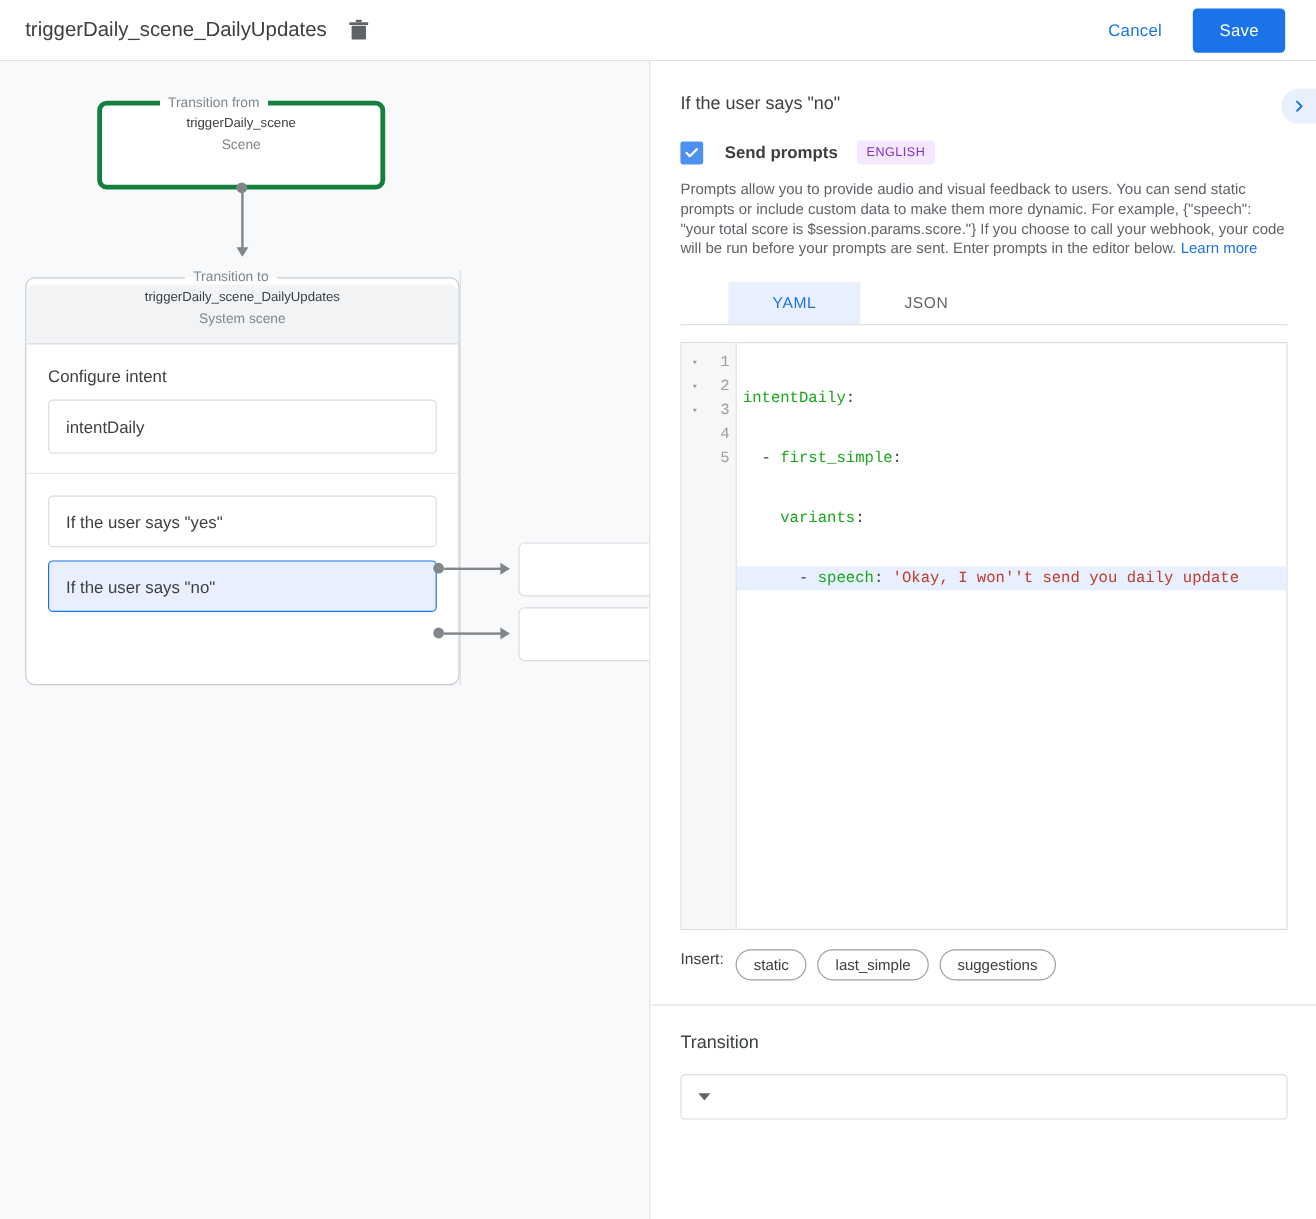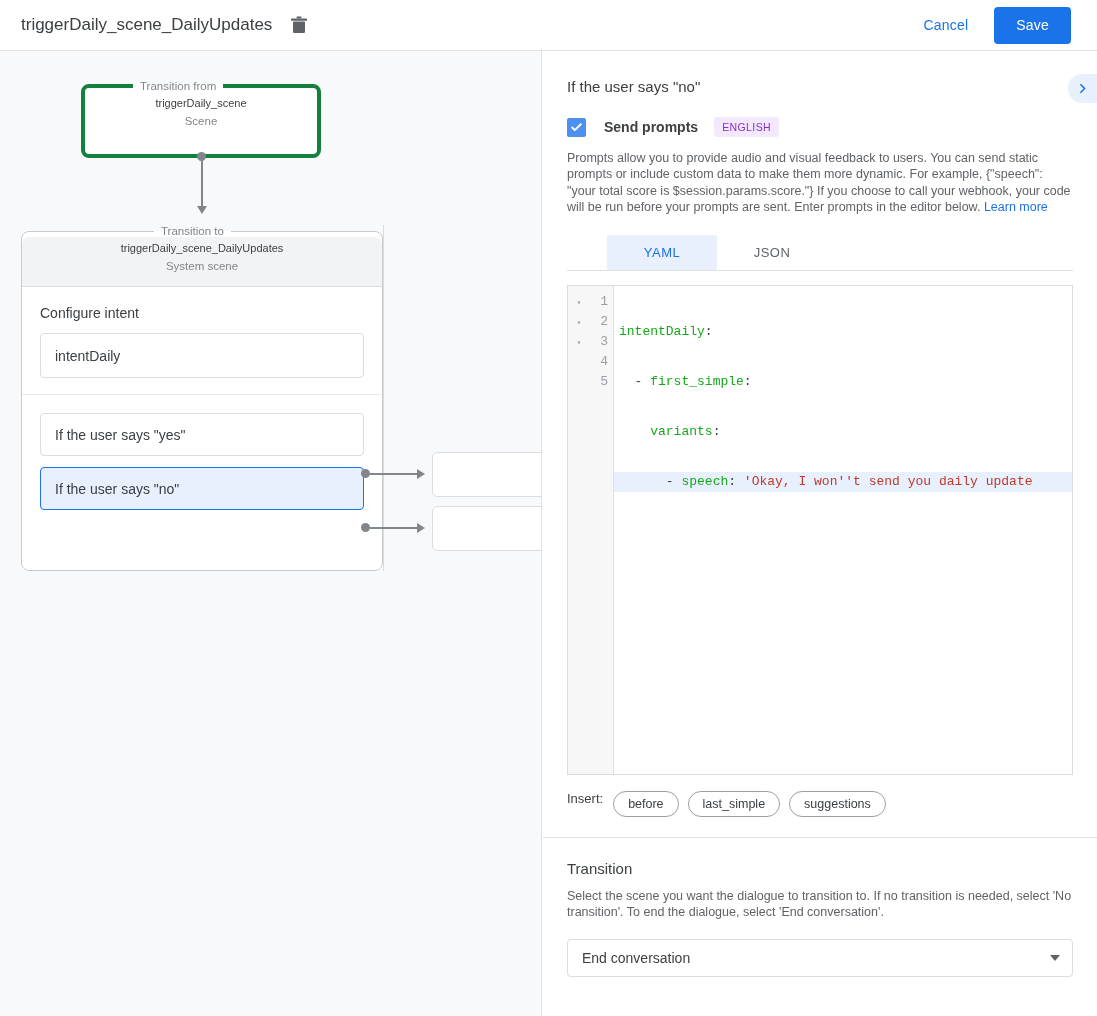--- a/index.html
+++ b/index.html
@@ -518,29 +518,27 @@
         <div class="code-line"><span class="tk-key">intentDaily</span><span class="tk-plain">:</span></div>
         <div class="code-line"><span class="tk-plain">  </span><span class="tk-plain">- </span><span class="tk-key">first_simple</span><span class="tk-plain">:</span></div>
         <div class="code-line"><span class="tk-plain">    </span><span class="tk-key">variants</span><span class="tk-plain">:</span></div>
         <div class="code-line active"><span class="tk-plain">      </span><span class="tk-plain">- </span><span class="tk-key">speech</span><span class="tk-plain">: </span><span class="tk-str">'Okay, I won''t send you daily update</span></div>
         <div class="code-line"></div>
       </div>
     </div>
 
     <div class="insert-row">
       <div class="insert-label">Insert:</div>
-      <button class="chip">before</button>
+      <button class="chip">static</button>
       <button class="chip">last_simple</button>
       <button class="chip">suggestions</button>
     </div>
   </div>
 
   <div class="rp-divider"></div>
 
   <div class="rp-section">
     <div class="trans-title">Transition</div>
-    <div class="trans-desc">Select the scene you want the dialogue to transition to. If no transition is needed, select 'No transition'. To end the dialogue, select 'End conversation'.</div>
     <div class="select-box">
-      <span class="select-value">End conversation</span>
       <span class="caret"></span>
     </div>
   </div>
 </div>
 
 </body></html>

